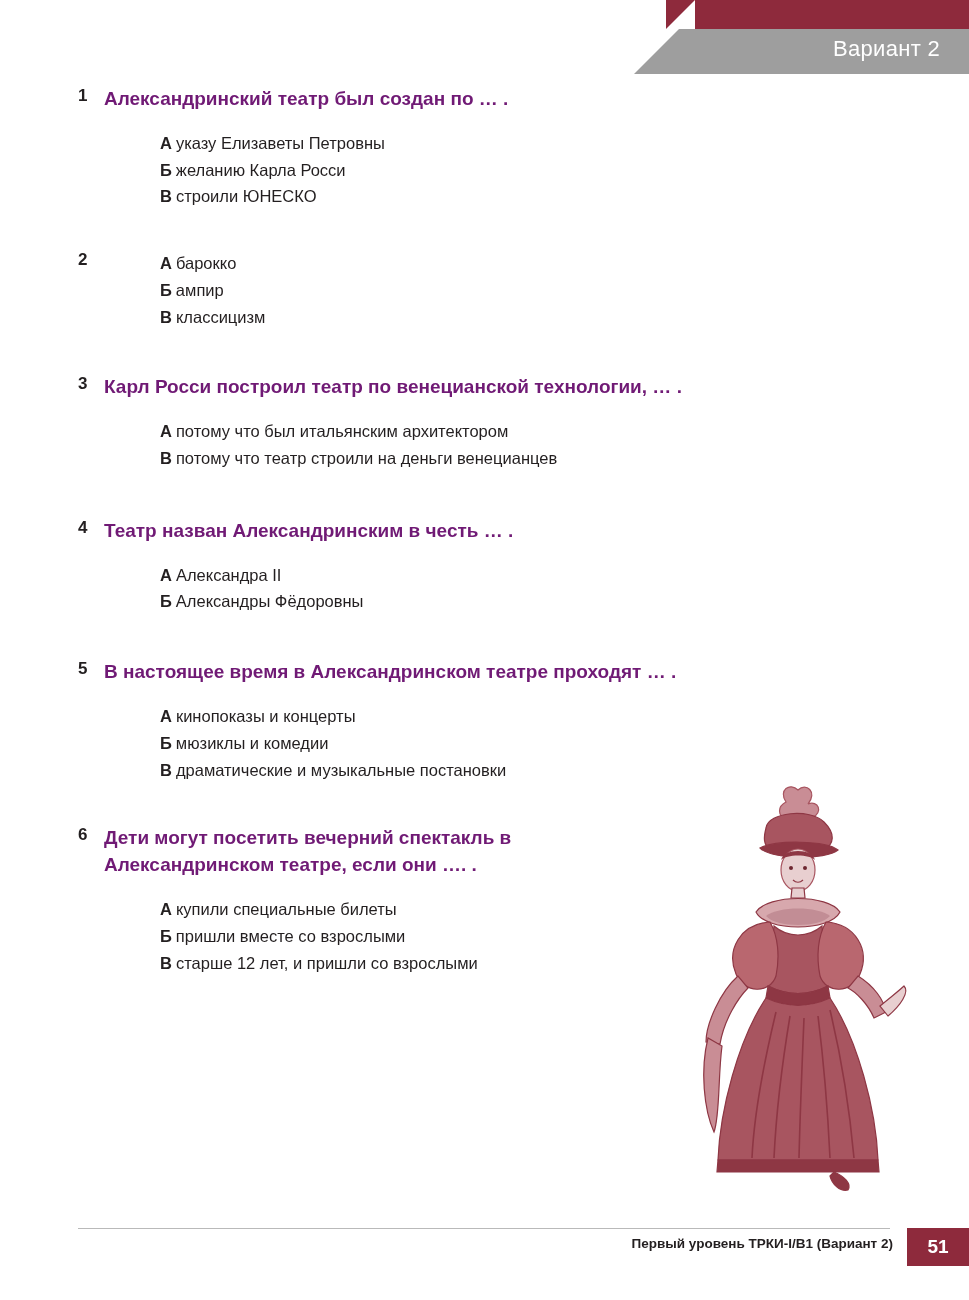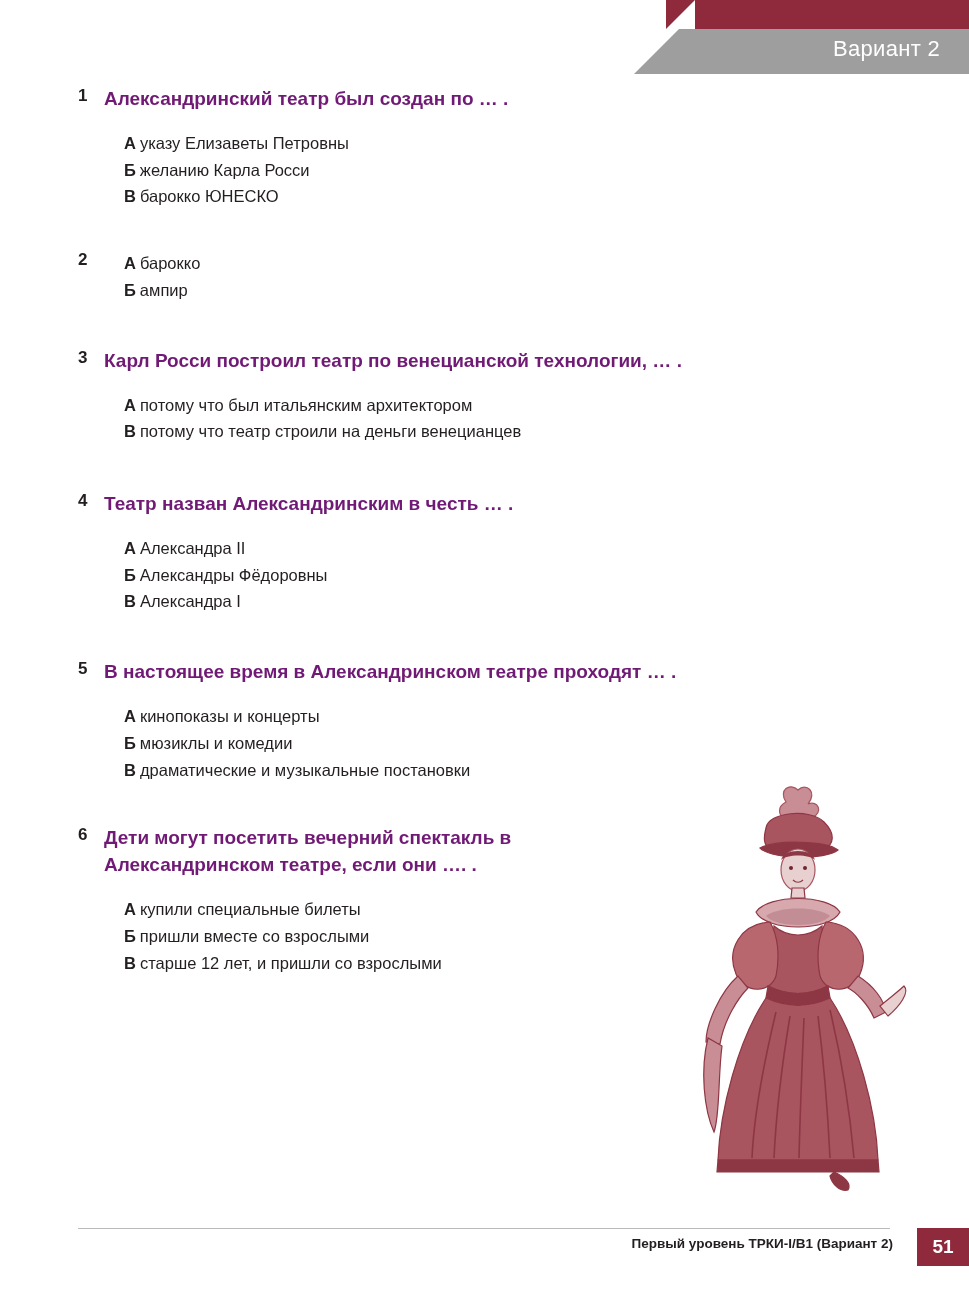--- a/index.html
+++ b/index.html
@@ -99,20 +99,21 @@
     max-width: 640px;
   }
   .options {
     margin-left: 44px;
     margin-top: 17px;
   }
   .option {
     font-size: 16.5px;
     line-height: 1.62;
     color: #231f20;
+    margin-left: 36px;
   }
   .opt-letter {
     font-weight: bold;
     margin-right: 4px;
   }
 
   
   .q1 { margin-top: 10px; }
   .q2 { margin-top: 40px; }
   .q3 { margin-top: 44px; }
@@ -145,21 +146,21 @@
     font-size: 13.5px;
     font-weight: bold;
     color: #231f20;
     text-align: right;
     padding-left: 34px;
   }
   .page-badge {
     position: absolute;
     right: 0;
     top: 1228px;
-    width: 52px;
+    width: 62px;
     height: 38px;
     background: #8e2a3c;
     color: #ffffff;
     font-size: 19px;
     font-weight: bold;
     display: flex;
     align-items: center;
     justify-content: center;
   }
 </style>
@@ -180,33 +181,36 @@
     <span class="q-num">1</span>
     <div class="q-text">Александринский театр был создан по … .</div>
     <div class="options">
       <div class="option">
         <span class="opt-letter">А</span><span>указу Елизаветы Петровны</span>
       </div>
       <div class="option">
         <span class="opt-letter">Б</span><span>желанию Карла Росси</span>
       </div>
       <div class="option">
-        <span class="opt-letter">В</span><span>барокко ЮНЕСКО</span>
+        <span class="opt-letter">В</span><span>строили ЮНЕСКО</span>
       </div>
     </div>
   </div>
 
   <div class="question q2">
     <span class="q-num">2</span>
     <div class="options">
       <div class="option">
         <span class="opt-letter">А</span><span>барокко</span>
       </div>
       <div class="option">
         <span class="opt-letter">Б</span><span>ампир</span>
+      </div>
+      <div class="option">
+        <span class="opt-letter">В</span><span>классицизм</span>
       </div>
     </div>
   </div>
 
   <div class="question q3">
     <span class="q-num">3</span>
     <div class="q-text">Карл Росси построил театр по венецианской технологии, … .</div>
     <div class="options">
       <div class="option">
         <span class="opt-letter">А</span><span>потому что был итальянским архитектором</span>
@@ -219,23 +223,20 @@
 
   <div class="question q4">
     <span class="q-num">4</span>
     <div class="q-text">Театр назван Александринским в честь … .</div>
     <div class="options">
       <div class="option">
         <span class="opt-letter">А</span><span>Александра II</span>
       </div>
       <div class="option">
         <span class="opt-letter">Б</span><span>Александры Фёдоровны</span>
-      </div>
-      <div class="option">
-        <span class="opt-letter">В</span><span>Александра I</span>
       </div>
     </div>
   </div>
 
   <div class="question q5">
     <span class="q-num">5</span>
     <div class="q-text">В настоящее время в Александринском театре проходят … .</div>
     <div class="options">
       <div class="option">
         <span class="opt-letter">А</span><span>кинопоказы и концерты</span>

